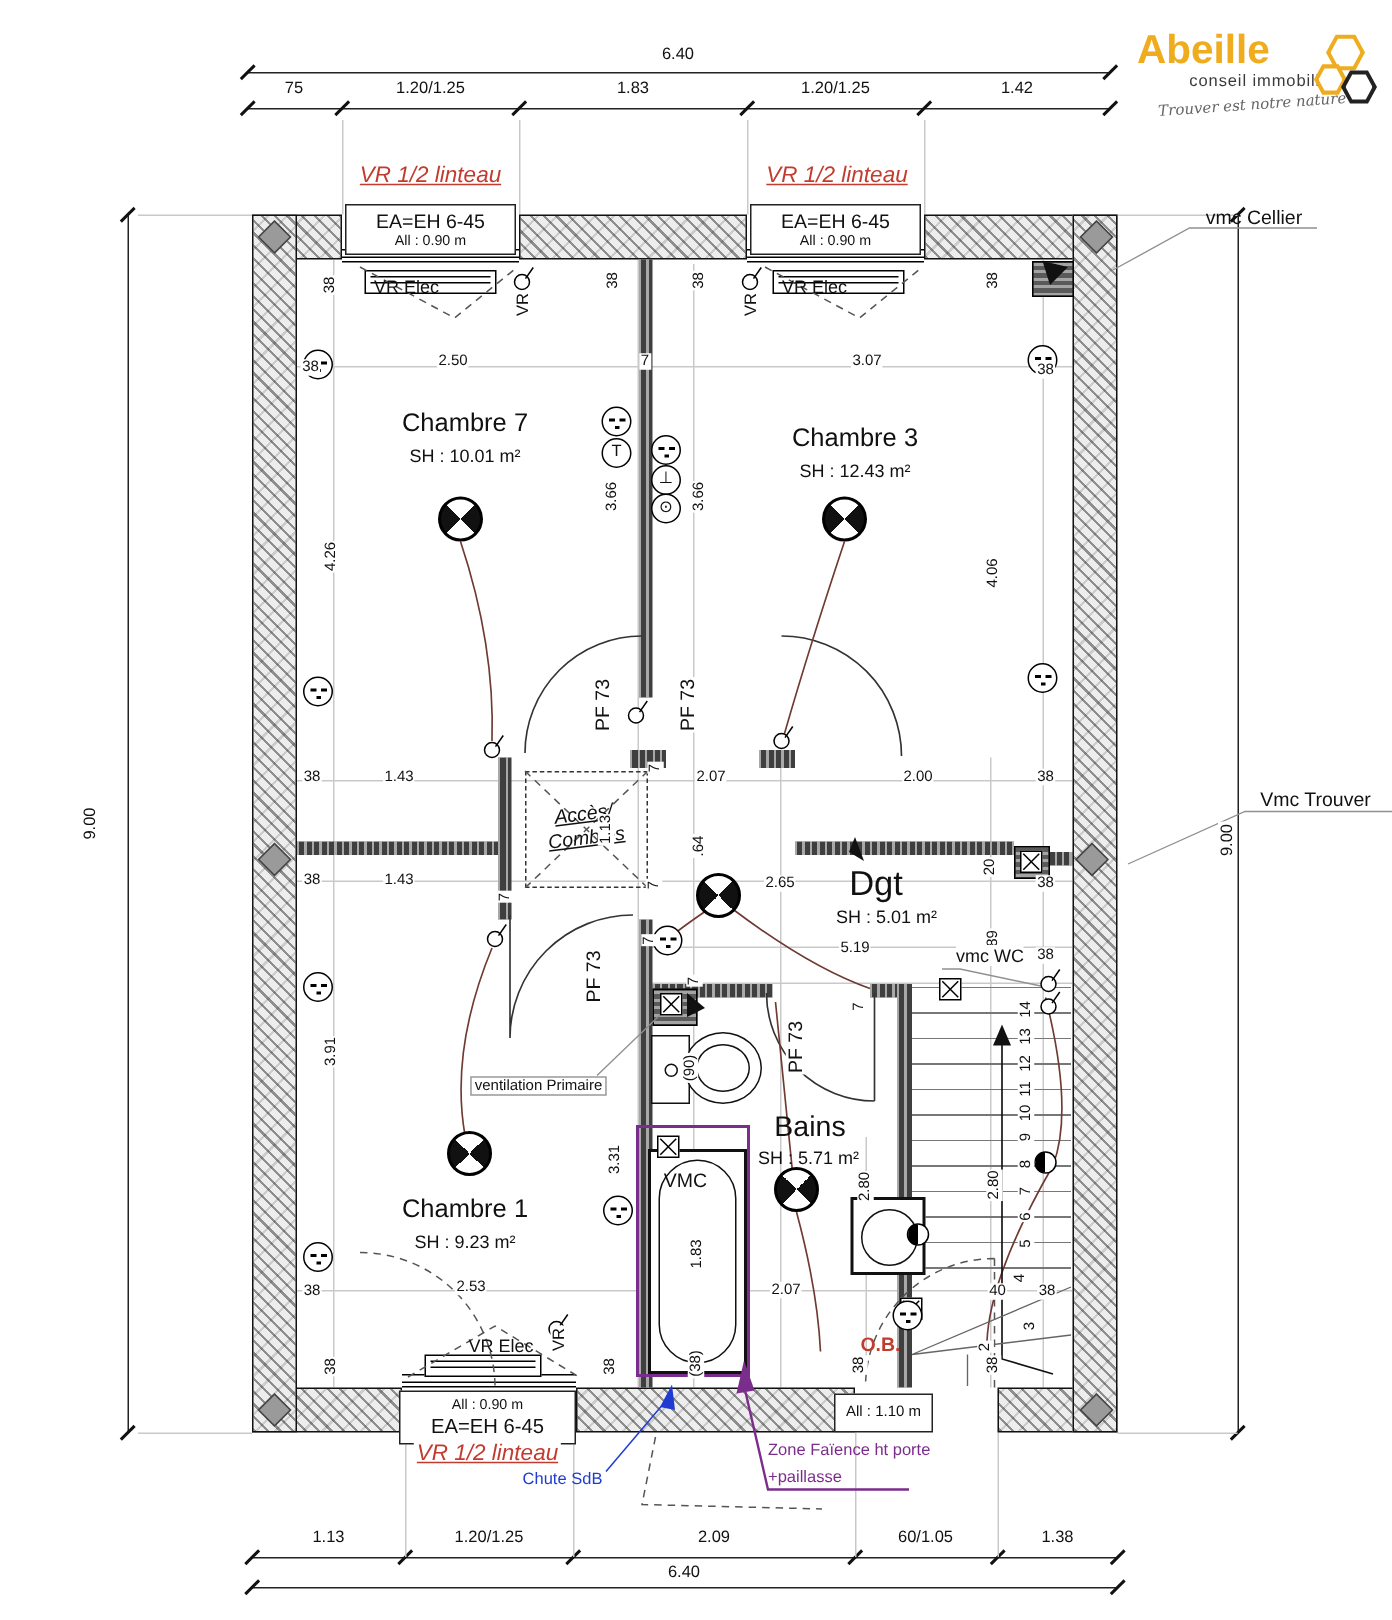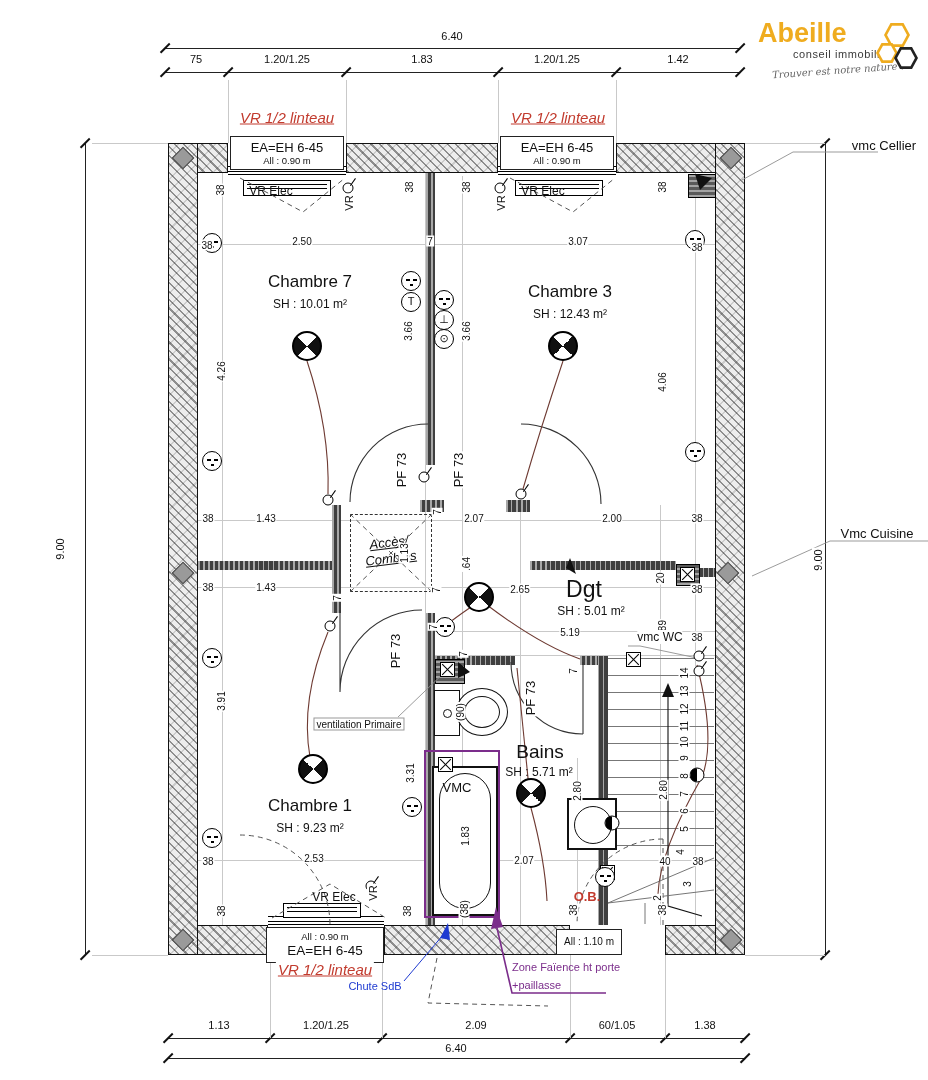--- a/index.html
+++ b/index.html
@@ -252,22 +252,22 @@
   <span class="room-area" style="left:310px;top:304px;">SH : 10.01 m²</span>
   <span class="room-name" style="left:570px;top:292px;">Chambre 3</span>
   <span class="room-area" style="left:570px;top:314px;">SH : 12.43 m²</span>
   <span class="room-name" style="left:310px;top:806px;">Chambre 1</span>
   <span class="room-area" style="left:310px;top:828px;">SH : 9.23 m²</span>
   <span class="room-name" style="left:584px;top:589px;font-size:23px;">Dgt</span>
   <span class="room-area" style="left:591px;top:611px;">SH : 5.01 m²</span>
   <span class="room-name" style="left:540px;top:752px;font-size:19px;">Bains</span>
   <span class="room-area" style="left:539px;top:772px;">SH : 5.71 m²</span>
 
-  <span class="note" style="left:836px;top:145px;font-size:13px;transform:translate(-50%,-50%);margin-left:48px;">vmc Cellier</span>
-  <span class="note" style="left:877px;top:533px;font-size:13px;transform:translate(-50%,-50%);">Vmc Cuisine</span>
+  <span class="note" style="left:836px;top:145px;font-size:13px;transform:translate(-50%,-50%);">vmc Cellier</span>
+  <span class="note" style="left:877px;top:533px;font-size:13px;transform:translate(-50%,-50%);">Vmc Trouver</span>
   <span class="note" style="left:660px;top:637px;font-size:12px;transform:translate(-50%,-50%);background:#fff;">vmc WC</span>
   <span class="note" style="left:359px;top:724px;font-size:10px;transform:translate(-50%,-50%);background:#fff;border:0.5px solid #999;padding:0 2px;">ventilation Primaire</span>
   <span class="note" style="left:375px;top:986px;font-size:11px;color:#1f3bd1;transform:translate(-50%,-50%);">Chute SdB</span>
   <span class="note" style="left:512px;top:967px;font-size:11px;color:#7b2d8b;transform:translate(0,-50%);">Zone Faïence ht porte</span>
   <span class="note" style="left:512px;top:985px;font-size:11px;color:#7b2d8b;transform:translate(0,-50%);">+paillasse</span>
   <span class="note red" style="left:587px;top:896px;font-size:13px;font-weight:bold;transform:translate(-50%,-50%);">O.B.</span>
   <span class="note" style="left:457px;top:787px;font-size:13px;transform:translate(-50%,-50%);z-index:7;">VMC</span>
 
   <div class="accbox"></div>
   <div class="acces">

